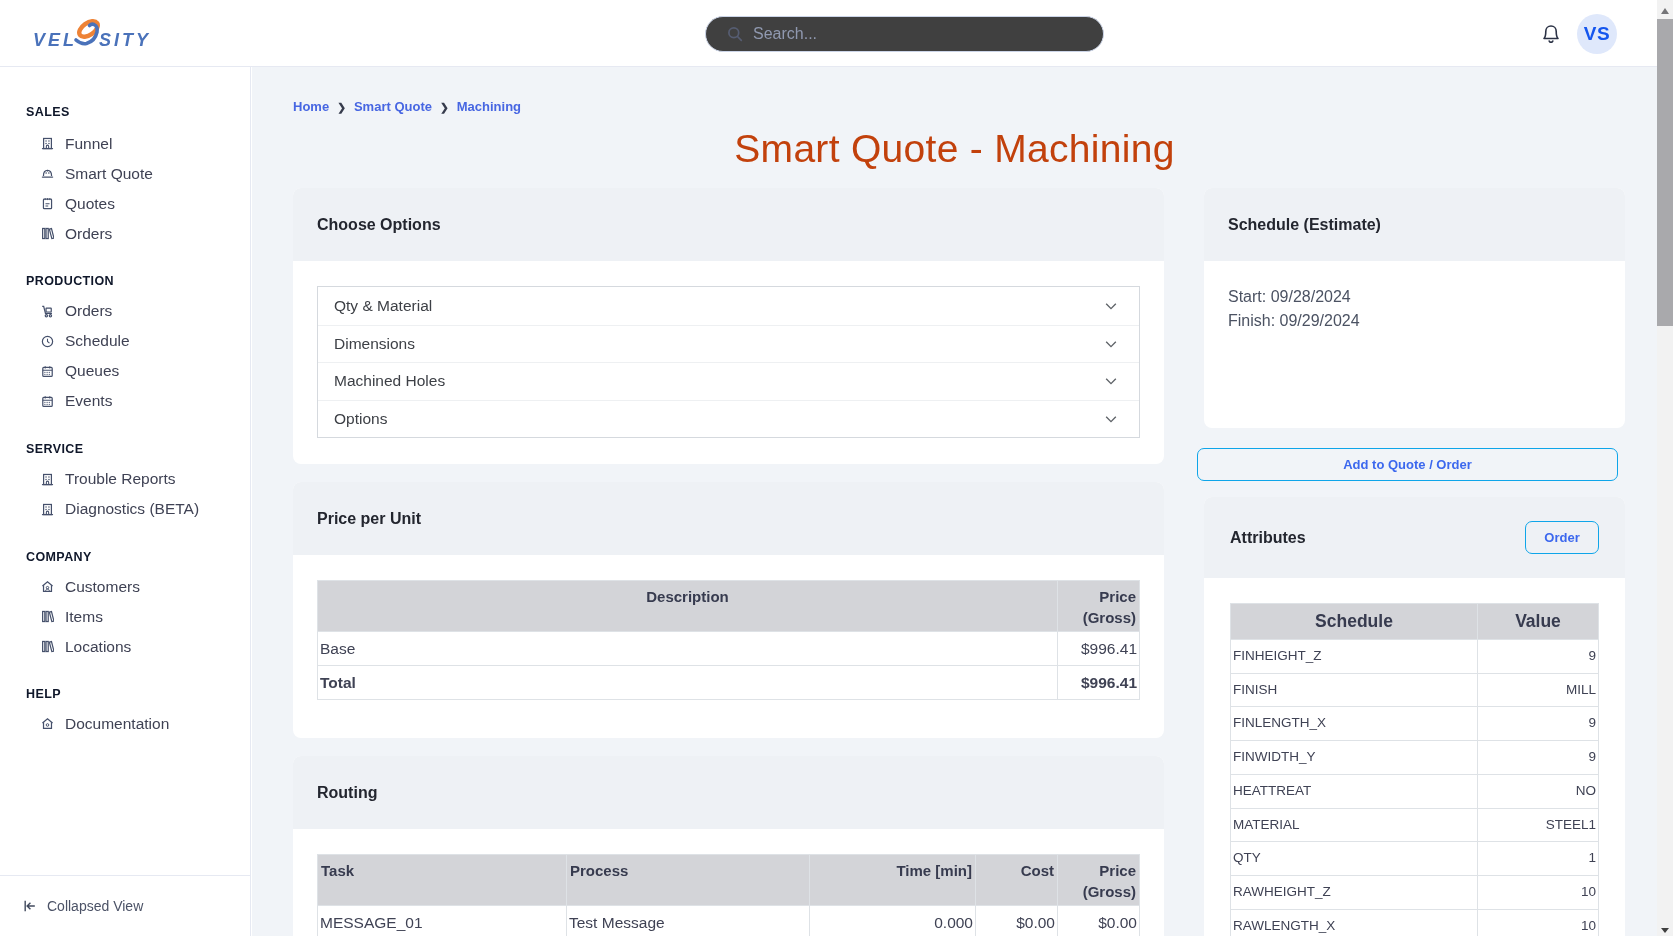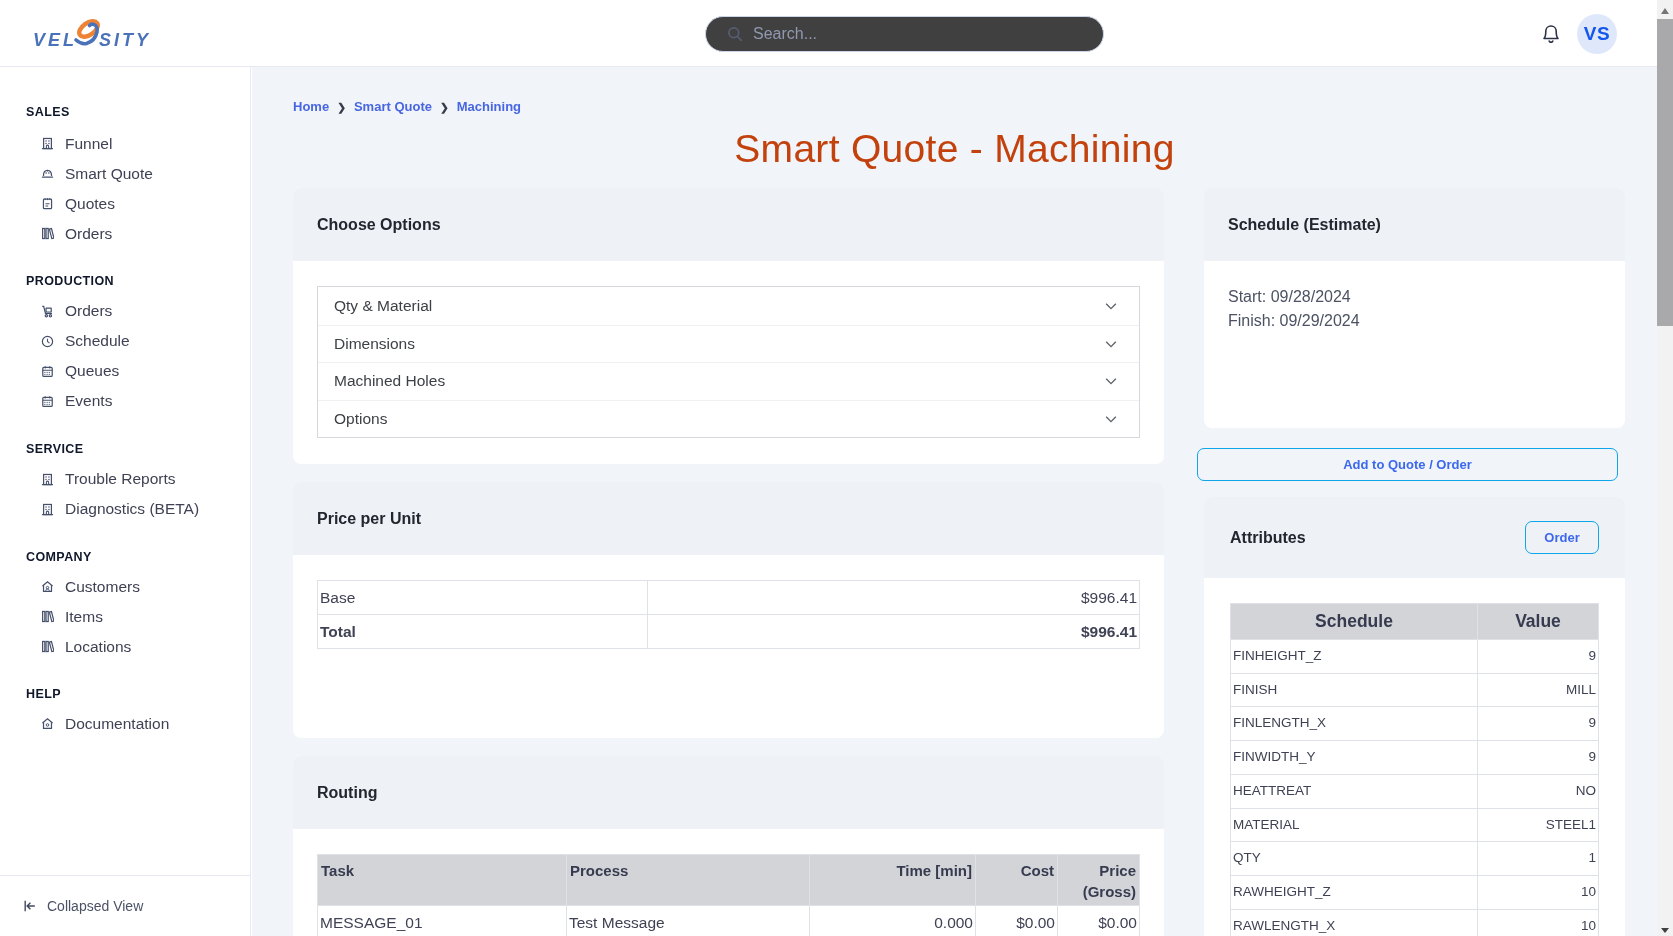--- a/index.html
+++ b/index.html
@@ -108,20 +108,24 @@
           </div>
       </div>
     </div>
   </div>
 
   <div class="card col-l" id="card-price">
     <div class="card-header">Price per Unit</div>
     <div class="card-body">
       <table>
         <tbody>
+            <tr>
+              <th style="width:740px" class="ca">Description</th>
+              <th class="ra">Price<br>(Gross)</th>
+            </tr>
         <tr>
               <td>Base</td>
               <td class="ra">$996.41</td>
             </tr>
         <tr>
               <td class="bold">Total</td>
               <td class="ra bold">$996.41</td>
             </tr>
       </tbody>
         </table>

